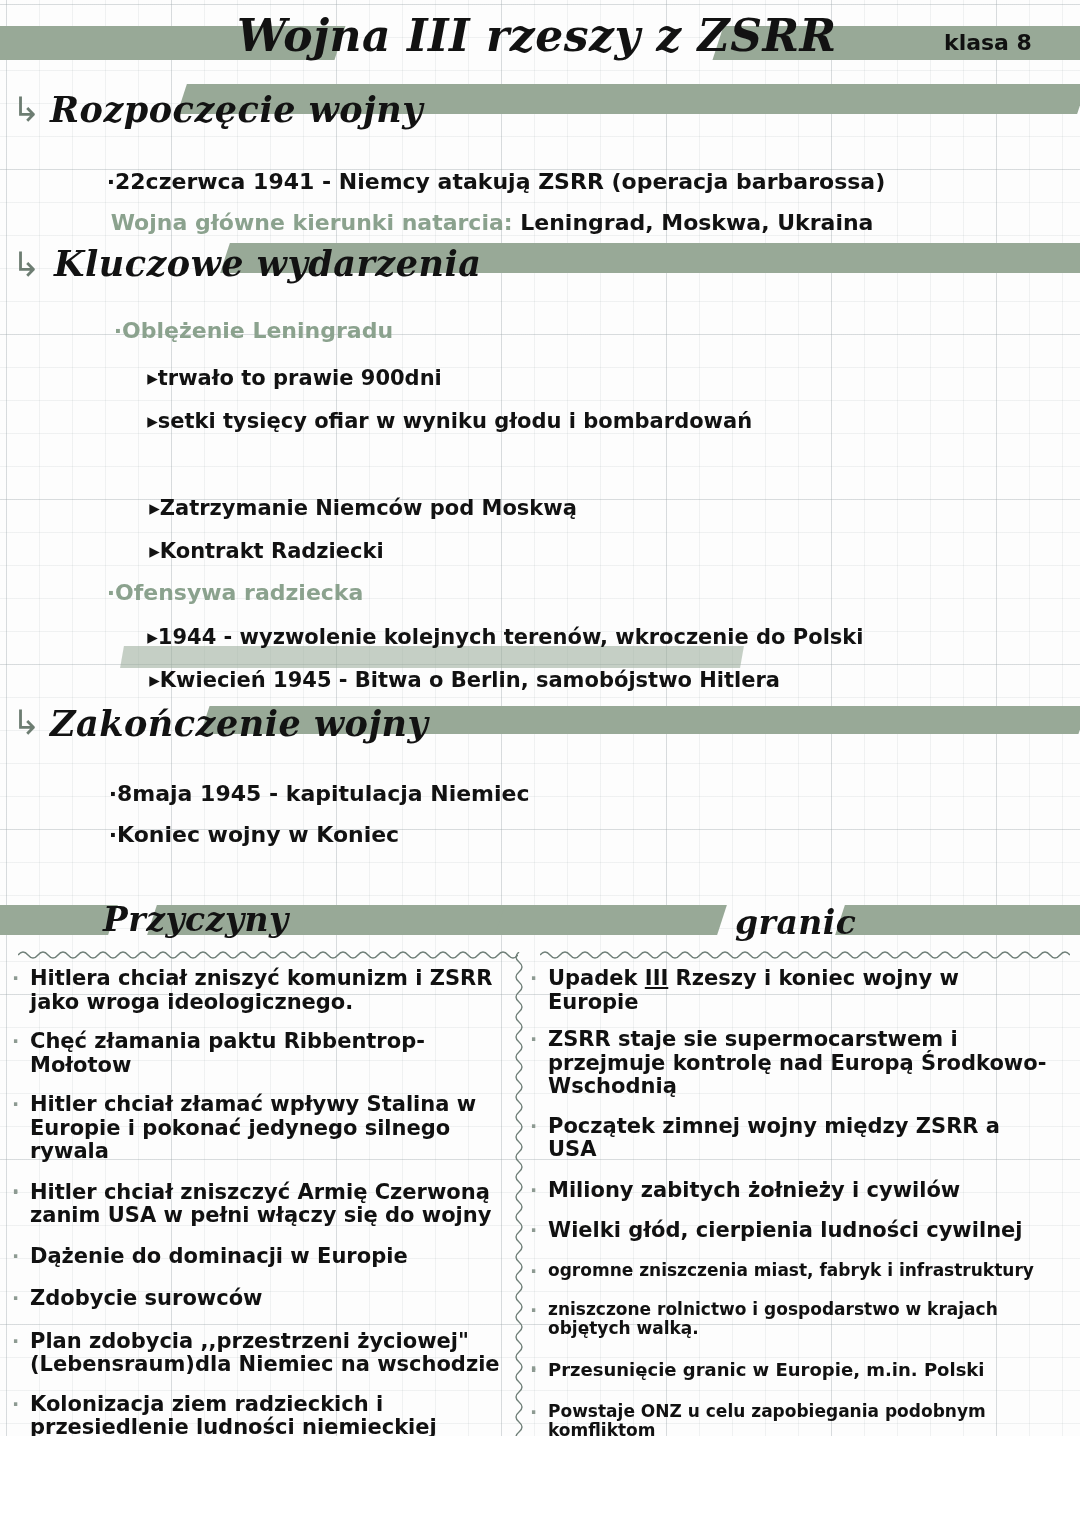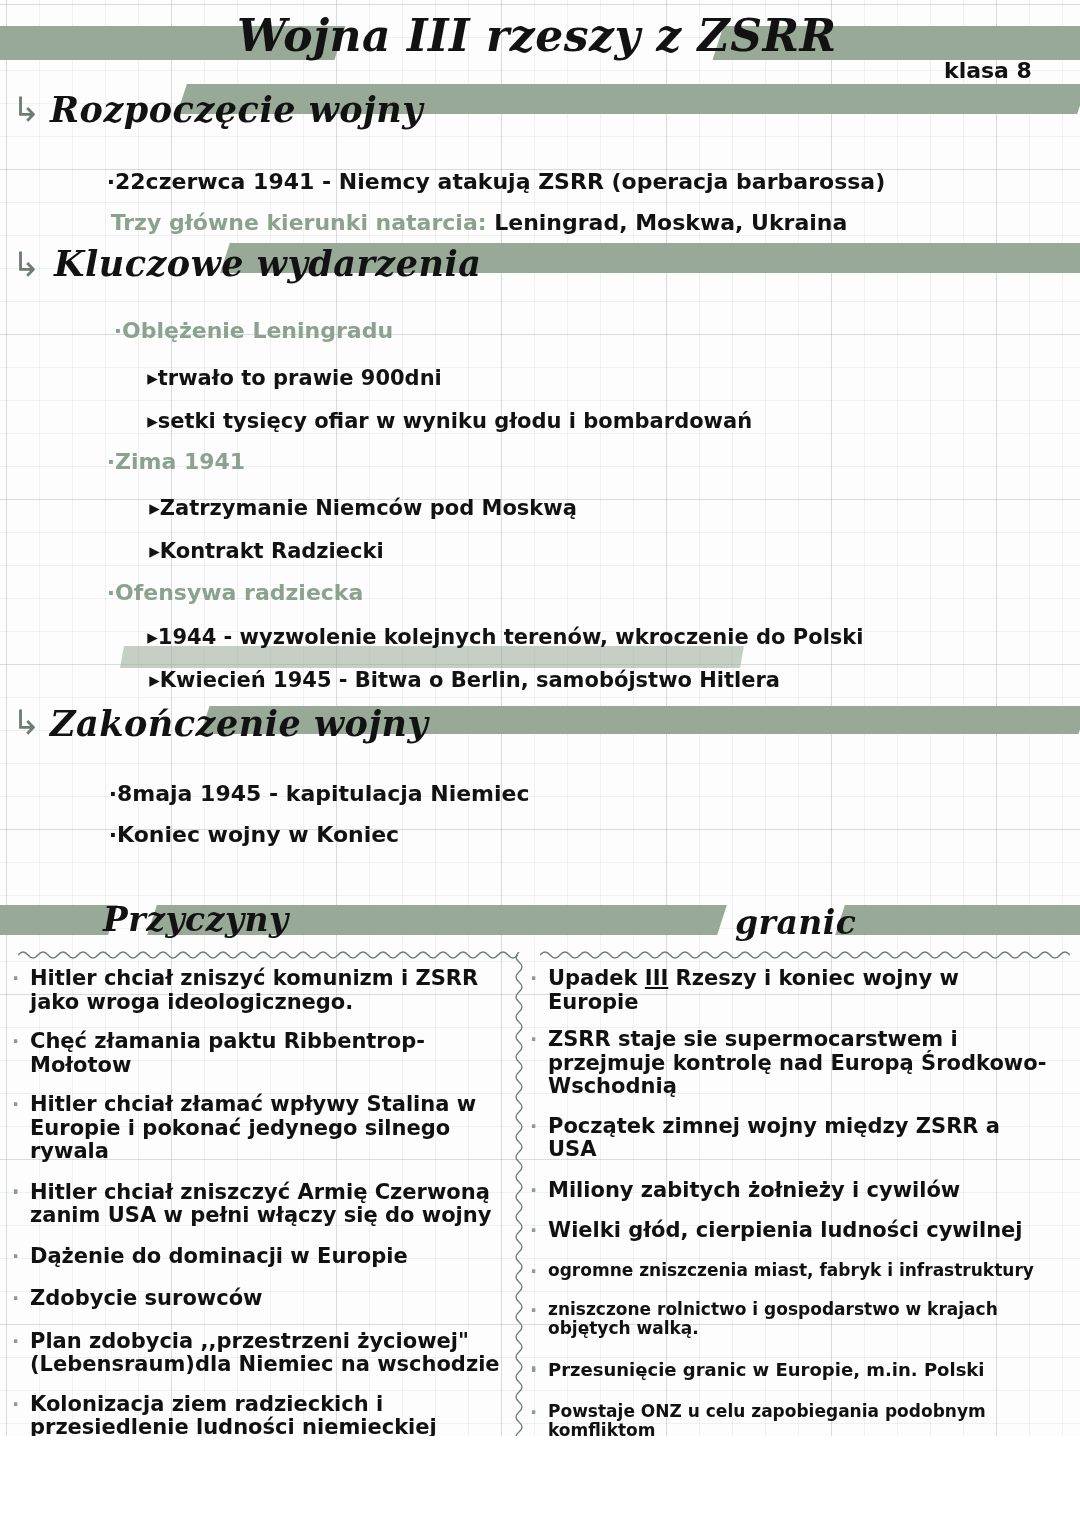--- a/index.html
+++ b/index.html
@@ -40,21 +40,21 @@
     letter-spacing: 0.5px;
   }
   .hand {
     font-family: "DejaVu Sans", sans-serif;
     font-weight: bold;
     color: #121212;
   }
   .green { color: #8ba28e; }
 
   .title      { font-size: 44px; }
-  .klasa      { font-size: 22px; font-family:"DejaVu Sans",sans-serif; font-weight:bold; font-style:normal; color:#111; letter-spacing:0px;margin-top:28px;}
+  .klasa      { font-size: 22px; font-family:"DejaVu Sans",sans-serif; font-weight:bold; font-style:normal; color:#111; letter-spacing:0px;}
   .sechead    { font-size: 35px; }
   .colhead    { font-size: 33px; }
 
   .arrow {
     position: absolute;
     z-index: 3;
     color: #6d7d72;
     font-size: 34px;
     font-family: "DejaVu Sans", sans-serif;
     line-height: 1;
@@ -101,40 +101,37 @@
 
   <div class="arrow" style="left:12px; top:92px;">↳</div>
   <div class="hl" style="left:182px; top:84px; width:900px; height:30px;"></div>
   <div class="tx script sechead" style="left:50px; top:89px;">Rozpoczęcie wojny</div>
 
   <div class="tx hand l1" style="left:76px; top:144px;">
     <span>·</span><span>22czerwca 1941 - Niemcy atakują ZSRR (operacja barbarossa)</span>
   </div>
 
   <div class="tx hand l1" style="left:80px; top:185px;">
-    <span class="green">Trzy główne kierunki natarcia:</span><span> Leningrad, Moskwa, Ukraina</span>
+    <span class="green">Wojna główne kierunki natarcia:</span><span> Leningrad, Moskwa, Ukraina</span>
   </div>
 
   <div class="arrow" style="left:12px; top:247px;">↳</div>
   <div class="hl" style="left:225px; top:243px; width:862px; height:30px;"></div>
   <div class="tx script sechead" style="left:54px; top:243px;">Kluczowe wydarzenia</div>
 
   <div class="tx hand l2 green" style="left:83px; top:293px;">
     <span>·</span><span>Oblężenie Leningradu</span>
   </div>
   <div class="tx hand l3" style="left:118px; top:342px;">
     <span>▸</span><span>trwało to prawie 900dni</span>
   </div>
   <div class="tx hand l3" style="left:118px; top:385px;">
     <span>▸</span><span>setki tysięcy ofiar w wyniku głodu i bombardowań</span>
   </div>
 
-  <div class="tx hand l2 green" style="left:76px; top:424px;">
-    <span>·</span><span>Zima 1941</span>
-  </div>
   <div class="tx hand l3" style="left:120px; top:472px;">
     <span>▸</span><span>Zatrzymanie Niemców pod Moskwą</span>
   </div>
   <div class="tx hand l3" style="left:120px; top:515px;">
     <span>▸</span><span>Kontrakt Radziecki</span>
   </div>
 
   <div class="tx hand l2 green" style="left:76px; top:555px;">
     <span>·</span><span>Ofensywa radziecka</span>
   </div>
@@ -171,21 +168,21 @@
   <svg class="wave-h" width="530" height="14" viewBox="0 0 530 14" style="left:540px; top:948px;">
     <path d="M0 7 Q 5 1 10 7 T 20 7 T 30 7 T 40 7 T 50 7 T 60 7 T 70 7 T 80 7 T 90 7 T 100 7 T 110 7 T 120 7 T 130 7 T 140 7 T 150 7 T 160 7 T 170 7 T 180 7 T 190 7 T 200 7 T 210 7 T 220 7 T 230 7 T 240 7 T 250 7 T 260 7 T 270 7 T 280 7 T 290 7 T 300 7 T 310 7 T 320 7 T 330 7 T 340 7 T 350 7 T 360 7 T 370 7 T 380 7 T 390 7 T 400 7 T 410 7 T 420 7 T 430 7 T 440 7 T 450 7 T 460 7 T 470 7 T 480 7 T 490 7 T 500 7 T 510 7 T 520 7 T 530 7" fill="none" stroke="#6f7f78" stroke-width="1.4"></path>
   </svg>
 
   <svg class="wave-v" width="14" height="540" viewBox="0 0 14 540" style="left:512px; top:952px;">
     <path d="M7 0 Q 1 5 7 10 T 7 20 T 7 30 T 7 40 T 7 50 T 7 60 T 7 70 T 7 80 T 7 90 T 7 100 T 7 110 T 7 120 T 7 130 T 7 140 T 7 150 T 7 160 T 7 170 T 7 180 T 7 190 T 7 200 T 7 210 T 7 220 T 7 230 T 7 240 T 7 250 T 7 260 T 7 270 T 7 280 T 7 290 T 7 300 T 7 310 T 7 320 T 7 330 T 7 340 T 7 350 T 7 360 T 7 370 T 7 380 T 7 390 T 7 400 T 7 410 T 7 420 T 7 430 T 7 440 T 7 450 T 7 460 T 7 470 T 7 480 T 7 490 T 7 500 T 7 510 T 7 520 T 7 530 T 7 540" fill="none" stroke="#6f7f78" stroke-width="1.4"></path>
   </svg>
 
   <div class="col" style="left:30px; top:967px; width:470px;">
     <div class="bullet-row" style="font-size:21px; margin-bottom:16px;">
-      <span class="dot">·</span><span>Hitler chciał zniszyć komunizm i ZSRR
+      <span class="dot">·</span><span>Hitlera chciał zniszyć komunizm i ZSRR
 jako wroga ideologicznego.</span>
     </div>
     <div class="bullet-row" style="font-size:21px; margin-bottom:16px;">
       <span class="dot">·</span><span>Chęć złamania paktu Ribbentrop-Mołotow</span>
     </div>
     <div class="bullet-row" style="font-size:21px; margin-bottom:16px;">
       <span class="dot">·</span><span>Hitler chciał złamać wpływy Stalina w
 Europie i pokonać jedynego silnego rywala</span>
     </div>
     <div class="bullet-row" style="font-size:21px; margin-bottom:17px;">

